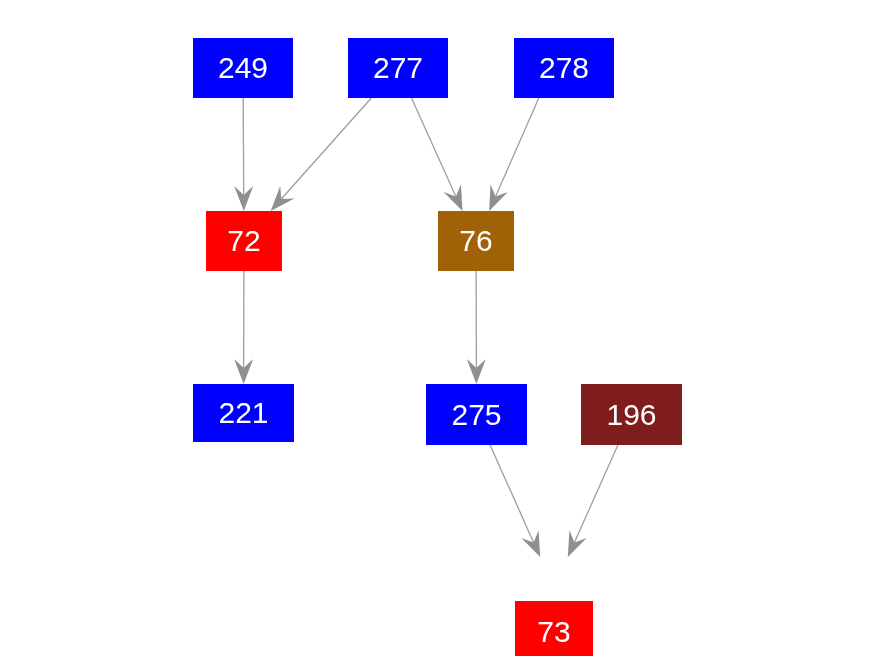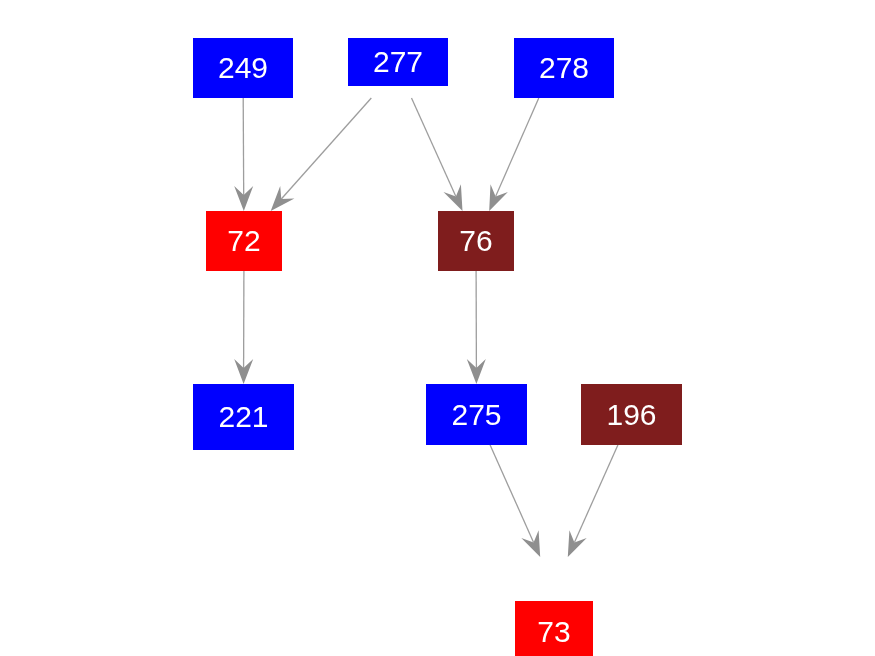--- a/index.html
+++ b/index.html
@@ -61,33 +61,33 @@
       <polygon points="476.4,384.0 466.8,359.0 476.4,368.0 485.8,359.0" fill="#8f8f8f"></polygon>
       <line x1="490.1" y1="445.0" x2="533.6" y2="542.4" stroke="#9e9e9e" stroke-width="1.3"></line>
       <polygon points="540.2,557.0 521.3,538.0 533.6,542.4 538.6,530.3" fill="#8f8f8f"></polygon>
       <line x1="617.9" y1="445.0" x2="574.4" y2="542.4" stroke="#9e9e9e" stroke-width="1.3"></line>
       <polygon points="567.8,557.0 569.4,530.3 574.4,542.4 586.7,538.0" fill="#8f8f8f"></polygon>
     </svg>
   <div class="nodes-layer">
       <div class="node" style="left: 193px; top: 38px; width: 100px; height: 60px; background: rgb(0, 0, 255); color: rgb(255, 255, 255);">
         <span>249</span>
       </div>
-      <div class="node" style="left: 348px; top: 38px; width: 100px; height: 48px; background: rgb(0, 0, 255); color: rgb(255, 255, 255);">
+      <div class="node" style="left: 348px; top: 38px; width: 100px; height: 60px; background: rgb(0, 0, 255); color: rgb(255, 255, 255);">
         <span>277</span>
       </div>
       <div class="node" style="left: 502px; top: 38px; width: 100px; height: 60px; background: rgb(0, 0, 255); color: rgb(255, 255, 255); margin-left: 12px;">
         <span>278</span>
       </div>
       <div class="node" style="left: 206px; top: 211px; width: 76px; height: 60px; background: rgb(255, 0, 0); color: rgb(255, 255, 255);">
         <span>72</span>
       </div>
-      <div class="node" style="left: 438px; top: 211px; width: 76px; height: 60px; background: #7f1d1d; color: rgb(255, 255, 255);">
+      <div class="node" style="left: 438px; top: 211px; width: 76px; height: 60px; background: #a16207; color: rgb(255, 255, 255);">
         <span>76</span>
       </div>
-      <div class="node" style="left: 193px; top: 384px; width: 101px; height: 66px; background: rgb(0, 0, 255); color: rgb(255, 255, 255);">
+      <div class="node" style="left: 193px; top: 384px; width: 101px; height: 58px; background: rgb(0, 0, 255); color: rgb(255, 255, 255);">
         <span>221</span>
       </div>
       <div class="node" style="left: 426px; top: 384px; width: 101px; height: 61px; background: rgb(0, 0, 255); color: rgb(255, 255, 255);">
         <span>275</span>
       </div>
       <div class="node" style="left: 581px; top: 384px; width: 101px; height: 61px; background: #7f1d1d; color: rgb(255, 255, 255);">
         <span>196</span>
       </div>
       <div class="node" style="left: 515px; top: 557px; width: 78px; height: 62px; background: rgb(255, 0, 0); color: rgb(255, 255, 255); margin-top: 44px;">
         <span>73</span>

